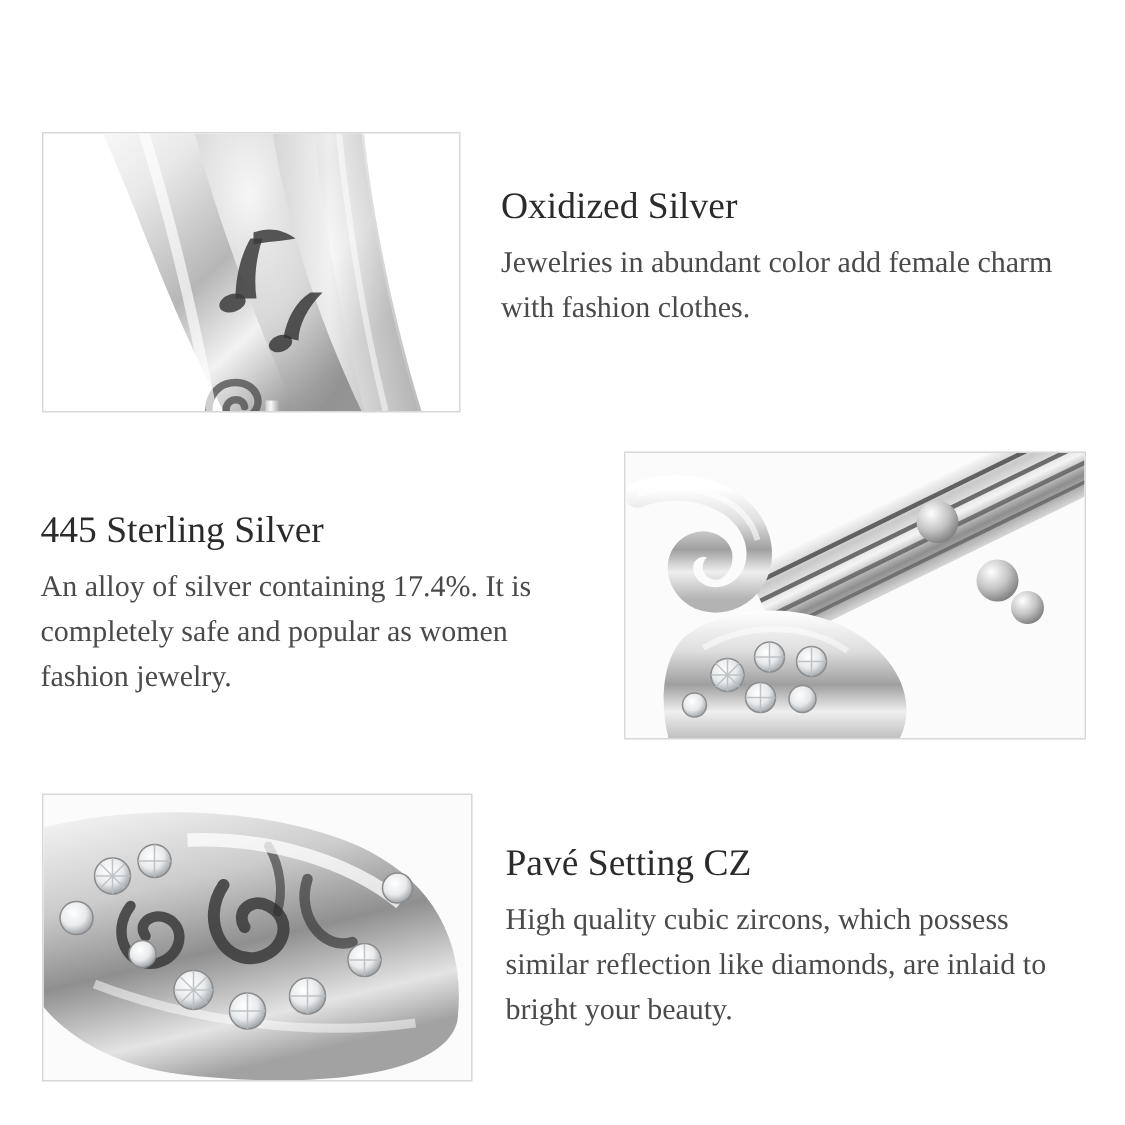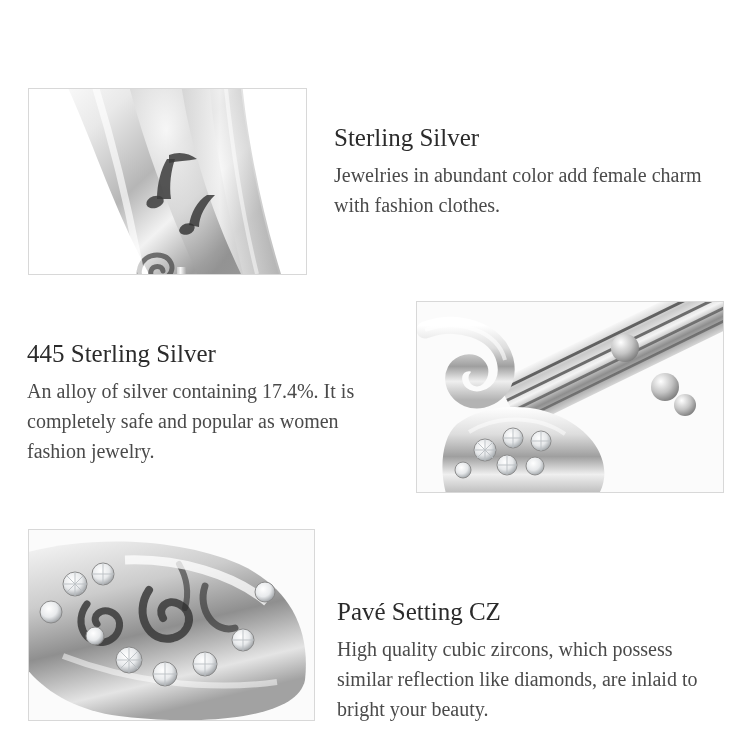--- a/index.html
+++ b/index.html
@@ -118,21 +118,20 @@
   #photo-3 {
     top: 529px;
     left: 28px;
     width: 285px;
     height: 190px;
   }
   #text-3 {
     top: 562px;
     left: 337px;
     width: 372px;
-    margin-top: 36px;
   }
 </style>
 </head>
 <body>
 
 <div class="page">
 
 
   <div class="photo" id="photo-1">
     <svg width="277" height="185" viewBox="0 0 277 185">
@@ -173,21 +172,21 @@
 
       <rect x="148" y="178" width="9" height="30" fill="url(#g1b)"></rect>
       <rect x="120" y="206" width="90" height="18" rx="6" fill="url(#g1)"></rect>
 
       <path d="M 64 -10 C 86 60, 100 120, 112 185" stroke="#ffffff" stroke-width="7" fill="none" opacity="0.65"></path>
       <path d="M 196 -10 C 202 50, 212 120, 228 185" stroke="#ffffff" stroke-width="4" fill="none" opacity="0.5"></path>
     </svg>
   </div>
 
   <div class="textblock" id="text-1">
-    <h2>Sterling Silver</h2>
+    <h2>Oxidized Silver</h2>
     <p>Jewelries in abundant color add female charm with fashion clothes.</p>
   </div>
 
   <div class="photo" id="photo-2">
     <svg width="306" height="190" viewBox="0 0 306 190">
       <defs>
         <linearGradient id="g2" x1="0" y1="0" x2="0" y2="1">
           <stop offset="0%" stop-color="#ffffff"></stop>
           <stop offset="30%" stop-color="#dedede"></stop>
           <stop offset="55%" stop-color="#9f9f9f"></stop>

